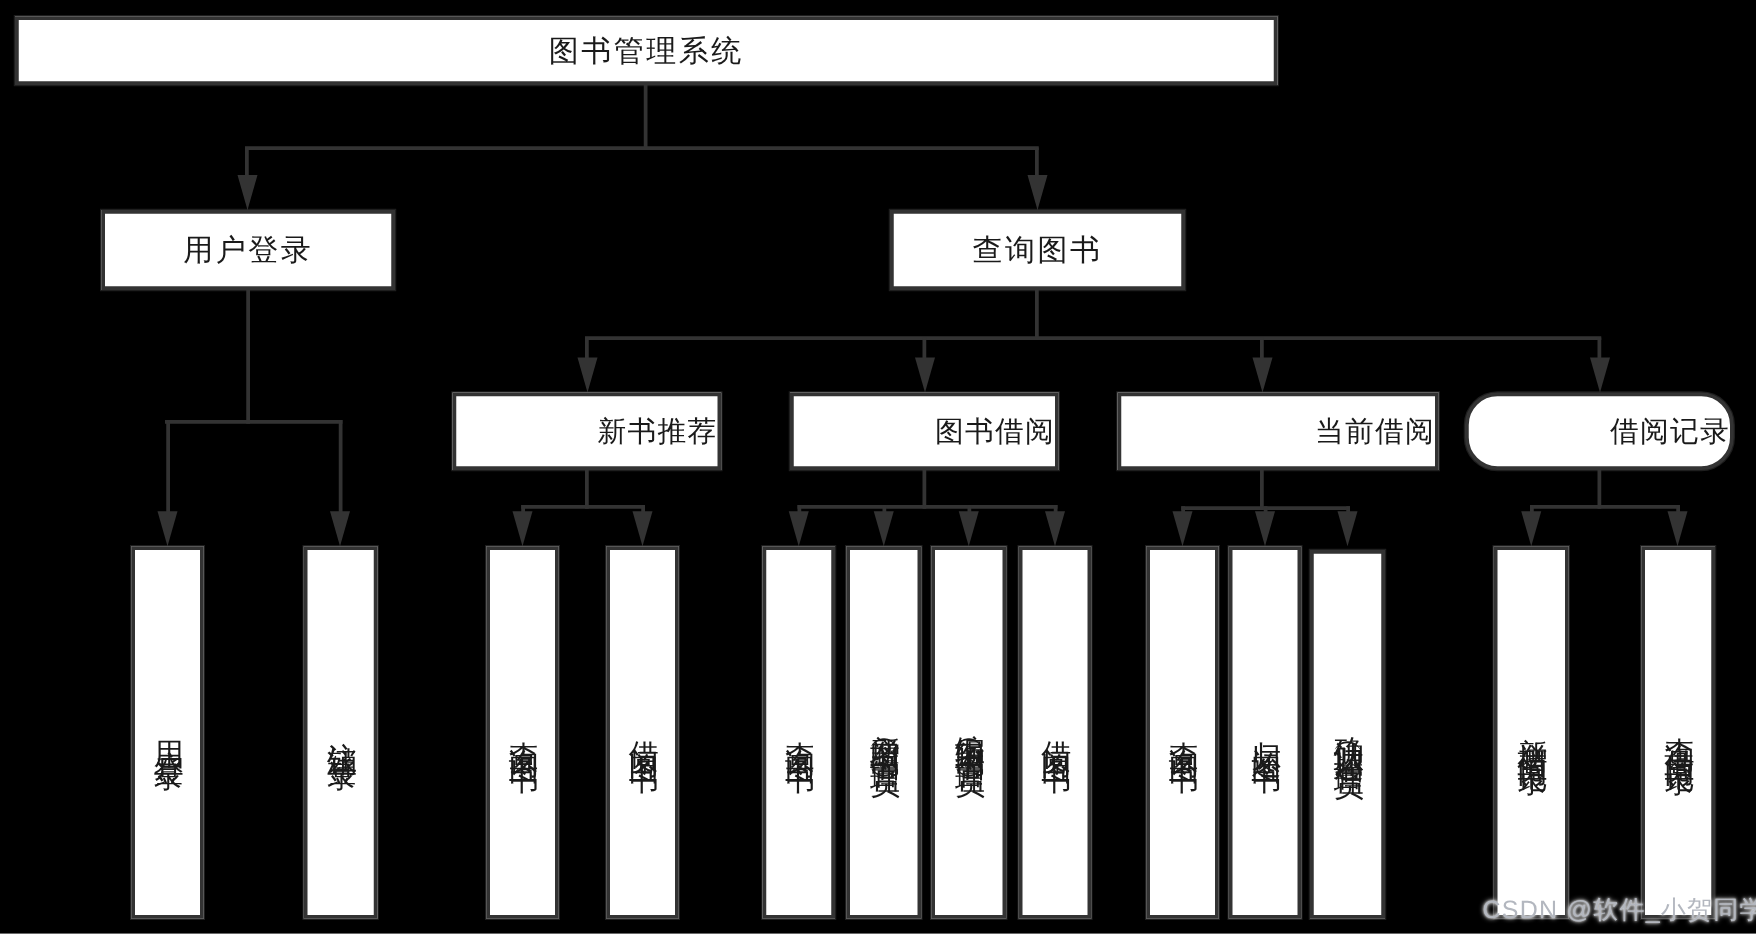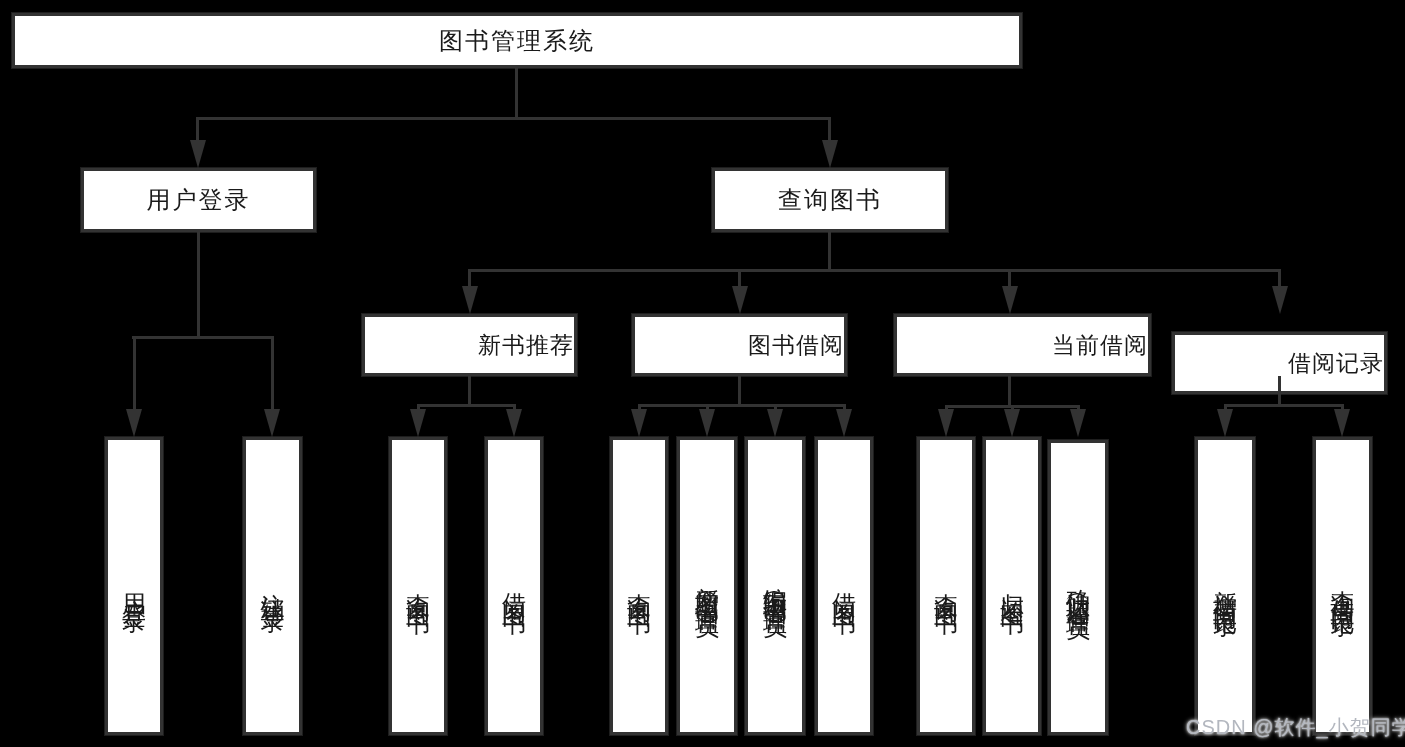--- a/index.html
+++ b/index.html
@@ -76,21 +76,21 @@
 
   <div class="box hbox l3" style="left:362px; top:314px; width:215px; height:62px;">
     <span>新书推荐</span>
   </div>
   <div class="box hbox l3" style="left:632px; top:314px; width:215px; height:62px;">
     <span>图书借阅</span>
   </div>
   <div class="box hbox l3" style="left:894px; top:314px; width:257px; height:62px;font-family:Liberation Mono, monospace;">
     <span>当前借阅</span>
   </div>
-  <div class="box hbox l3" style="left:1172px; top:332px; width:215px; height:62px;">
+  <div class="box hbox l3" style="left:1172px; top:314px; width:215px; height:62px;border-radius:26px;">
     <span>借阅记录</span>
   </div>
 
   <div class="vline" style="left:468px; top:376px; height:31px;"></div>
   <div class="hline" style="left:417px; top:404px; width:99px;"></div>
   <div class="vline" style="left:417px; top:404px; height:6px;"></div>
   <div class="arrow" style="left:410px; top:409px;"></div>
   <div class="vline" style="left:513px; top:404px; height:6px;"></div>
   <div class="arrow" style="left:506px; top:409px;"></div>
 

